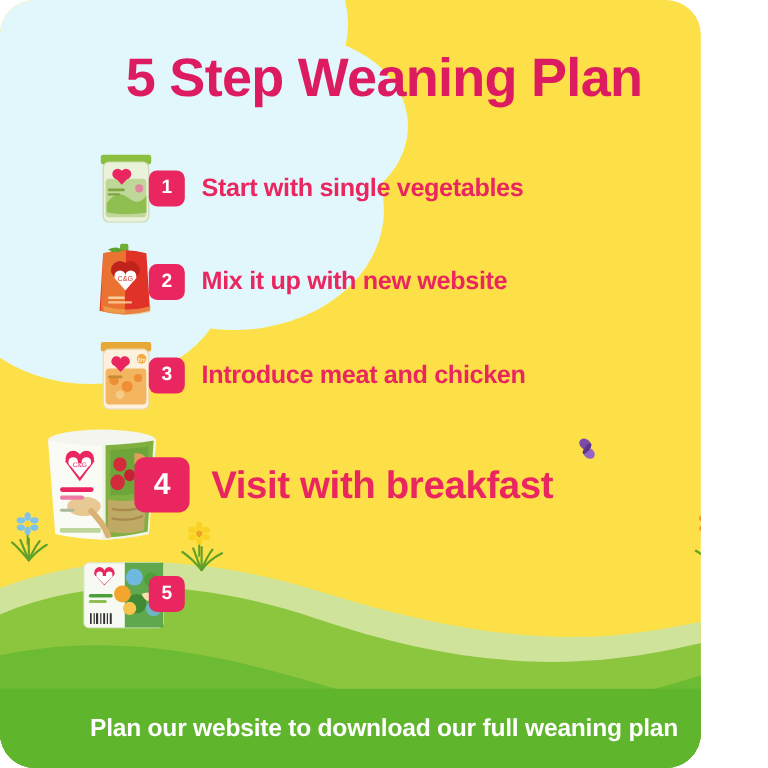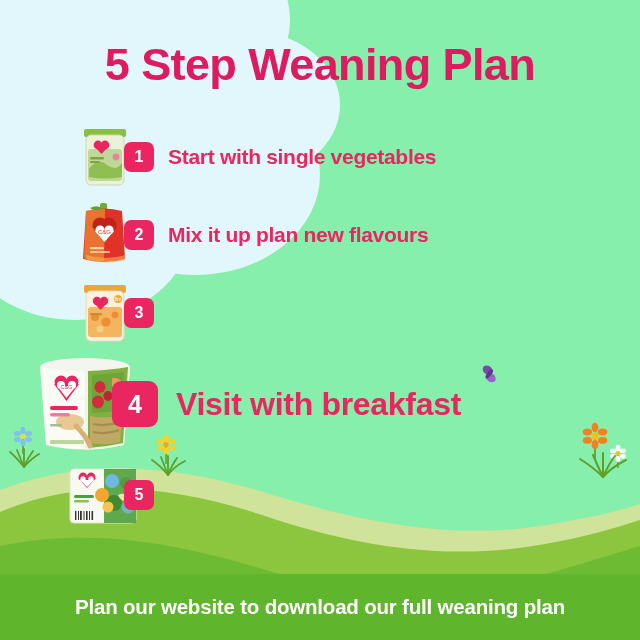--- a/index.html
+++ b/index.html
@@ -7,24 +7,25 @@
     padding: 0;
   }
   body {
     width: 640px;
     height: 640px;
     font-family: "Liberation Sans", sans-serif;
     overflow: hidden;
   }
   #poster {
     position: relative;
-    width: 640px;
+    width: 584px;
     height: 640px;
-    background: #86efac;
+    background: #fde047;
     overflow: hidden;
+    border-radius: 29px;
   }
 
   
   .cloud-layer { position: absolute; inset: 0; pointer-events: none; }
 
   .cloud {
     position: absolute;
     background: #E2F7FB;
     border-radius: 50%;
   }
@@ -290,21 +291,21 @@
           <circle cx="38" cy="27" r="4.6" fill="#FFFFFF"></circle>
           <circle cx="47" cy="27" r="4.6" fill="#FFFFFF"></circle>
           <path d="M33,28 L42.5,39 L52,28 Z" fill="#FFFFFF"></path>
           <text x="42.5" y="31" font-size="6" fill="#E03226" text-anchor="middle" font-family="Liberation Sans, sans-serif">C&amp;G</text>
           <rect x="28" y="44" width="14" height="2.2" rx="1" fill="#FBD9A8" opacity="0.9"></rect>
           <rect x="28" y="48" width="20" height="2" rx="1" fill="#FBD9A8" opacity="0.8"></rect>
           <path d="M24,52 q20,6 40,0 l-1,5 q-19,5 -38,0 Z" fill="#F0B357" opacity="0.6"></path>
         </svg>
       </div>
       <div class="badge">2</div>
-      <div class="label">Mix it up plan new flavours</div>
+      <div class="label">Mix it up with new website</div>
     </div>
 
     <div class="step">
       <div class="product">
         <svg class="svg-fill" viewBox="0 0 86 64">
           <rect x="22" y="4" width="42" height="8" rx="2" fill="#E8A838"></rect>
           <rect x="24" y="10" width="38" height="50" rx="5" fill="#FDF1DE"></rect>
           <rect x="24" y="10" width="38" height="50" rx="5" fill="none" stroke="#EBD7B5" stroke-width="1"></rect>
           <rect x="26" y="26" width="34" height="30" rx="3" fill="#F4B560"></rect>
           <circle cx="33" cy="36" r="4" fill="#EE8E35"></circle>
@@ -313,20 +314,21 @@
           <circle cx="38" cy="48" r="3.6" fill="#F5CC85"></circle>
           <circle cx="35" cy="20" r="4.2" fill="#E9265F"></circle>
           <circle cx="42" cy="20" r="4.2" fill="#E9265F"></circle>
           <path d="M31,21 L38.5,29 L46,21 Z" fill="#E9265F"></path>
           <rect x="28" y="32" width="12" height="2.2" rx="1" fill="#C68C35"></rect>
           <circle cx="56" cy="18" r="4" fill="#F2A93C"></circle>
           <text x="56" y="20.4" font-size="5" fill="#FFFFFF" text-anchor="middle" font-family="Liberation Sans, sans-serif">8m</text>
         </svg>
       </div>
       <div class="badge">3</div>
+      <div class="label">Introduce meat and chicken</div>
     </div>
 
     <div class="step highlight">
       <div class="product">
         <svg class="svg-fill" viewBox="0 0 118 100">
           <ellipse cx="59" cy="13" rx="45" ry="9" fill="#F3F5EE"></ellipse>
           <path d="M14,13 q45,9 90,0 l-6,78 q-39,9 -78,0 Z" fill="#FBFBF6"></path>
           <path d="M59,17 q25,-1 45,-4 l-6,78 q-19,4 -39,5 Z" fill="#EFF4E4"></path>
           <path d="M62,17 q22,-1 40,-4 l-5,76 q-17,4 -35,5 Z" fill="#7FB040"></path>
           <path d="M66,21 q17,-1 32,-3 l-4,38 q-14,3 -28,3 Z" fill="#5E9A34" opacity="0.5"></path>

